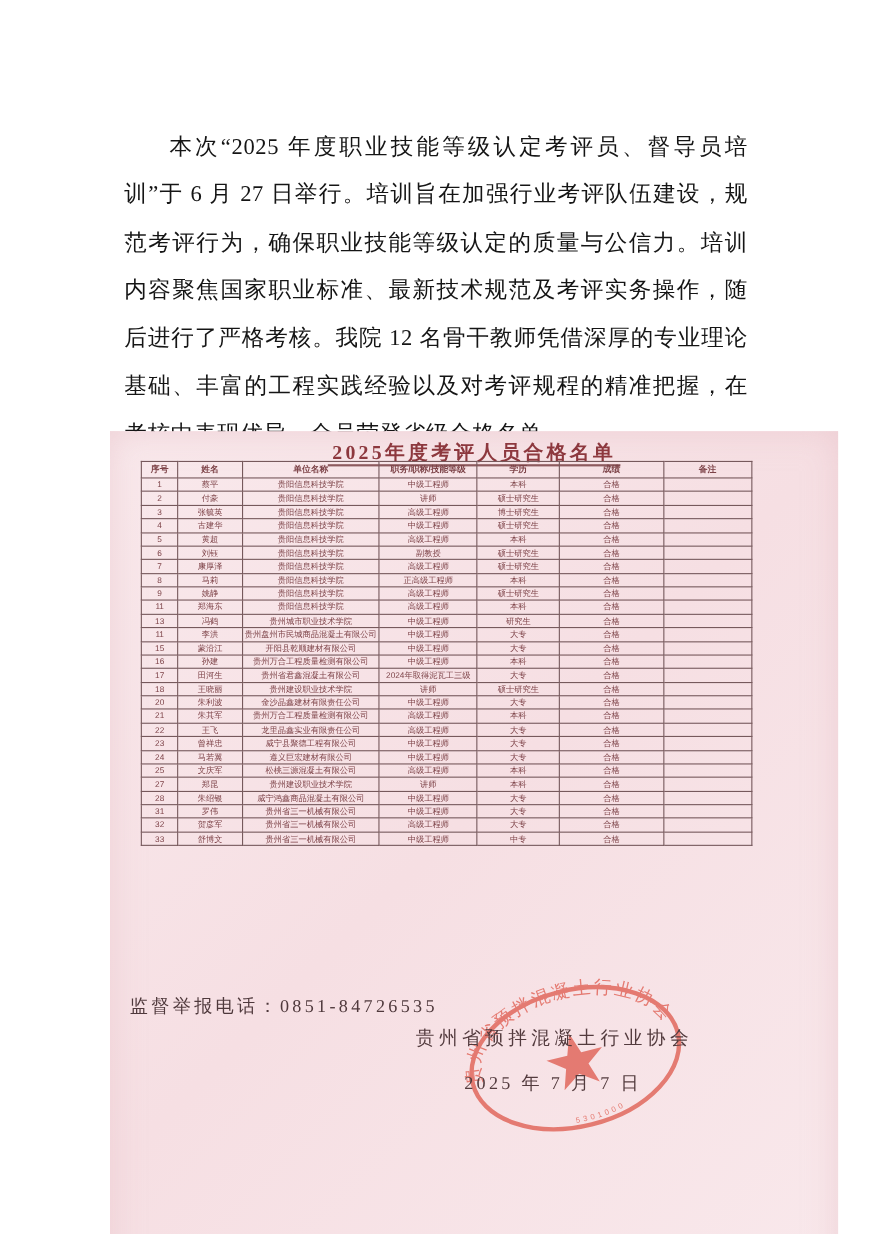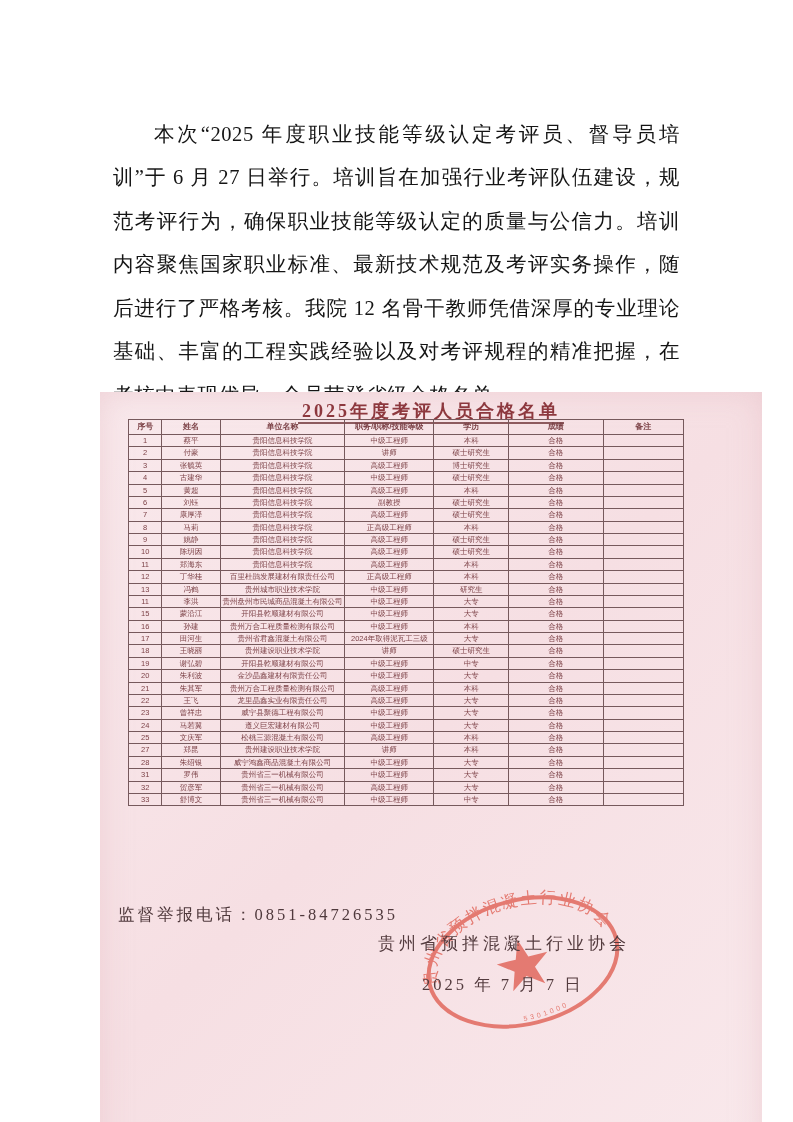--- a/index.html
+++ b/index.html
@@ -170,42 +170,24 @@
           <tr>
             <td>9</td>
             <td>姚静</td>
             <td>贵阳信息科技学院</td>
             <td>高级工程师</td>
             <td>硕士研究生</td>
             <td>合格</td>
             <td></td>
           </tr>
           <tr>
-            <td>10</td>
-            <td>陈玥因</td>
-            <td>贵阳信息科技学院</td>
-            <td>高级工程师</td>
-            <td>硕士研究生</td>
-            <td>合格</td>
-            <td></td>
-          </tr>
-          <tr>
             <td>11</td>
             <td>郑海东</td>
             <td>贵阳信息科技学院</td>
             <td>高级工程师</td>
-            <td>本科</td>
-            <td>合格</td>
-            <td></td>
-          </tr>
-          <tr>
-            <td>12</td>
-            <td>丁华桂</td>
-            <td>百里杜鹃发展建材有限责任公司</td>
-            <td>正高级工程师</td>
             <td>本科</td>
             <td>合格</td>
             <td></td>
           </tr>
           <tr>
             <td>13</td>
             <td>冯鹤</td>
             <td>贵州城市职业技术学院</td>
             <td>中级工程师</td>
             <td>研究生</td>
@@ -247,29 +229,20 @@
             <td>大专</td>
             <td>合格</td>
             <td></td>
           </tr>
           <tr>
             <td>18</td>
             <td>王晓丽</td>
             <td>贵州建设职业技术学院</td>
             <td>讲师</td>
             <td>硕士研究生</td>
-            <td>合格</td>
-            <td></td>
-          </tr>
-          <tr>
-            <td>19</td>
-            <td>谢弘碧</td>
-            <td>开阳县乾顺建材有限公司</td>
-            <td>中级工程师</td>
-            <td>中专</td>
             <td>合格</td>
             <td></td>
           </tr>
           <tr>
             <td>20</td>
             <td>朱利波</td>
             <td>金沙晶鑫建材有限责任公司</td>
             <td>中级工程师</td>
             <td>大专</td>
             <td>合格</td>

